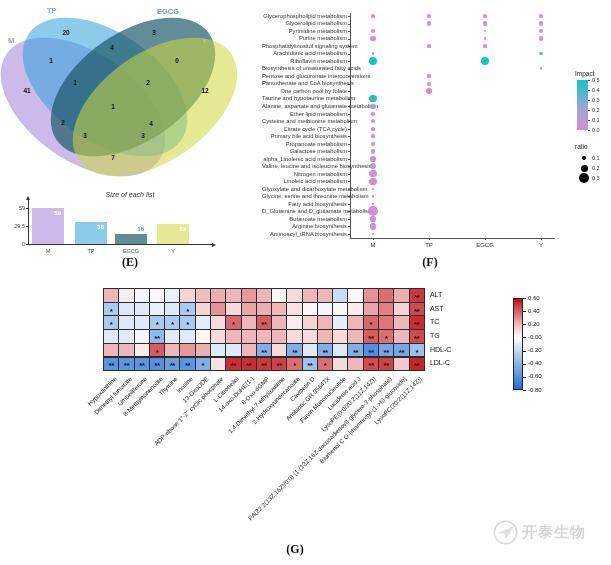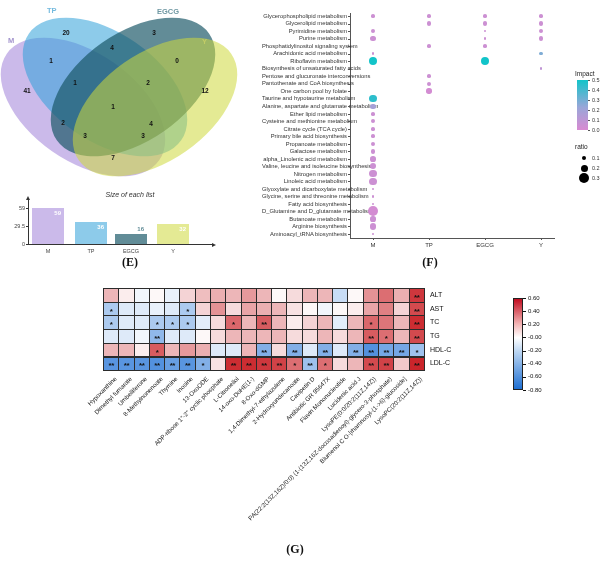--- a/index.html
+++ b/index.html
@@ -496,14 +496,23 @@
       <div class="cbar-line" style="left: 448px; top: 83.7143px;"></div>
       <div class="cbar-tick" style="left: 453px; top: 80.2143px;">-0.40</div>
       <div class="cbar-line" style="left: 448px; top: 96.8571px;"></div>
       <div class="cbar-tick" style="left: 453px; top: 93.3571px;">-0.60</div>
       <div class="cbar-line" style="left: 448px; top: 110px;"></div>
       <div class="cbar-tick" style="left: 453px; top: 106.5px;">-0.80</div>
     </div>
 
   <div class="panel-letter" style="left:278px; top:542px;">(G)</div>
 
+  <div class="abs logo">
+    <span>
+      <svg width="27" height="27" viewBox="0 0 24 24" style="position:absolute;left:2px;top:7px;">
+        <circle cx="12" cy="12" r="10" fill="none" stroke="#bdbdbd" stroke-width="1.4"></circle>
+        <path d="M4.5 12.5 L19.5 6.5 L12.5 17.5 L10.8 12.8 Z" fill="#c4c4c4"></path>
+      </svg>
+    </span>
+    <span class="logo-text">开泰生物</span>
+  </div>
 
 </div>
 
 </body></html>

